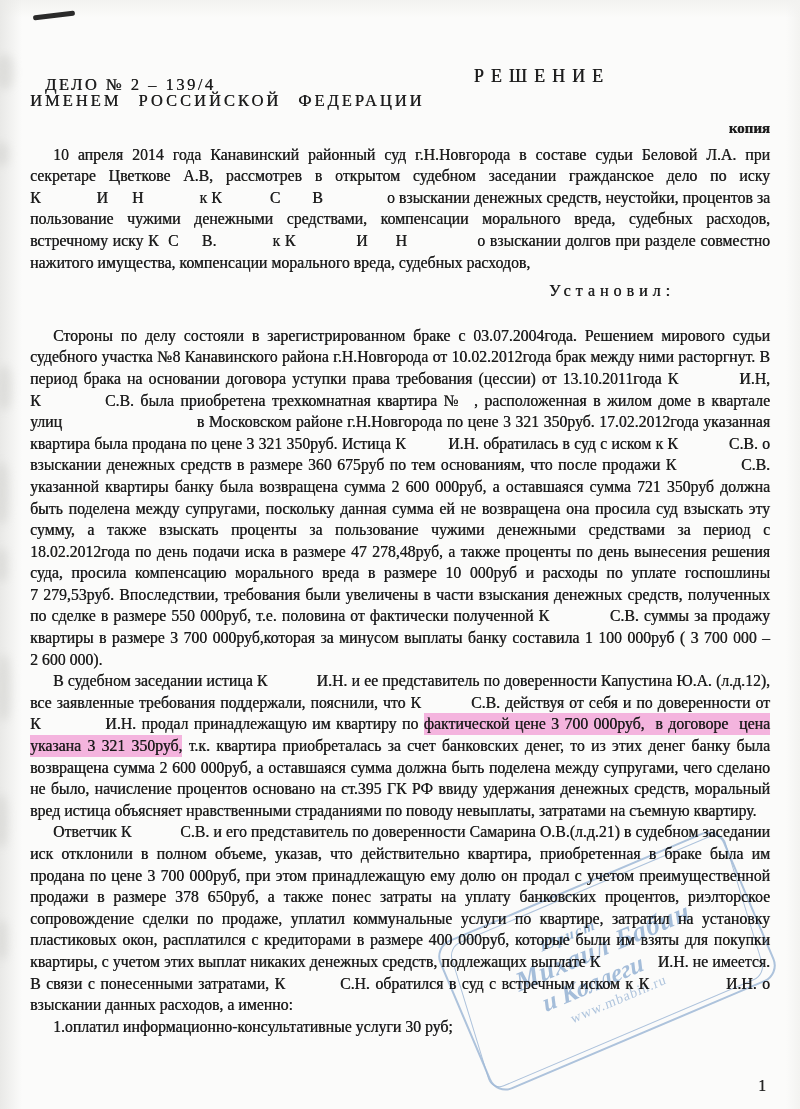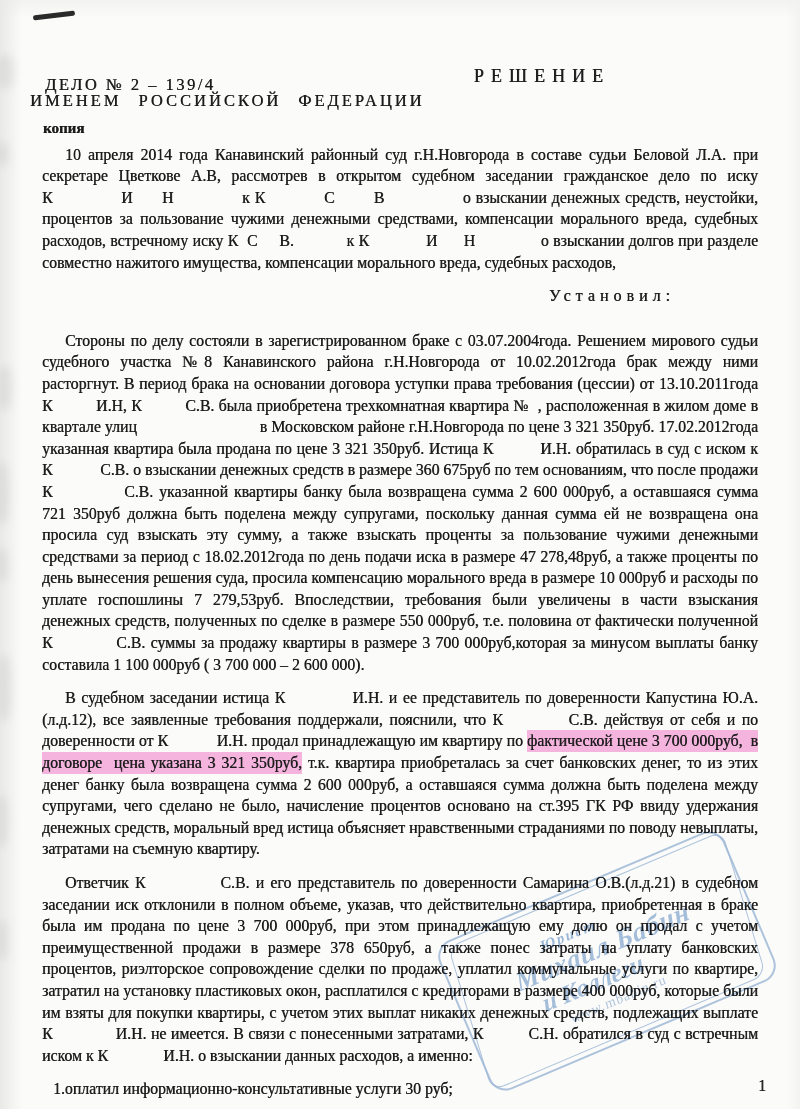--- a/index.html
+++ b/index.html
@@ -26,22 +26,22 @@
     font-size:16.5px;letter-spacing:2.5px;white-space:nowrap;
   }
   .title-main{
     position:absolute;left:160px;width:420px;text-align:right;
     font-size:18px;letter-spacing:7px;white-space:nowrap;
   }
   .title-sub{
     text-align:left;font-size:16.5px;letter-spacing:3px;word-spacing:10px;
     padding-right:66px;height:24px;white-space:nowrap;
   }
-  .copy-label{font-weight:bold;font-size:15px;margin:4px 0 2px 13px;text-align:left;}
-  p.para{margin:12px;text-indent:23px;}
+  .copy-label{font-weight:bold;font-size:15px;margin:4px 0 2px 13px;text-align:right;}
+  p.para{margin:0;text-indent:23px;}
   p.para-intro{margin-top:4px;}
   .ustanovil{
     text-align:right;letter-spacing:5px;padding-right:95px;
     margin:7px 0 23px 0;font-size:16px;
   }
   mark.hl{
     background:#f4b4de;color:inherit;padding:2px 0 3px 0;
     box-decoration-break:clone;-webkit-box-decoration-break:clone;
   }
   .list-item{margin:0;text-indent:23px;}

